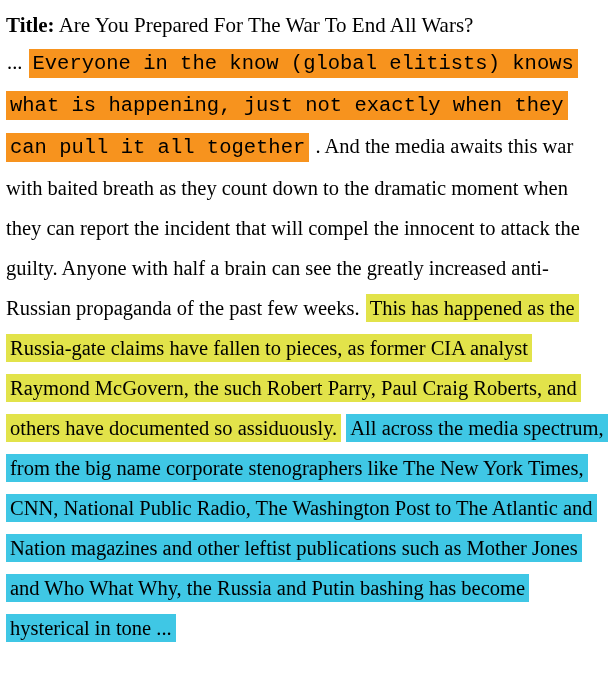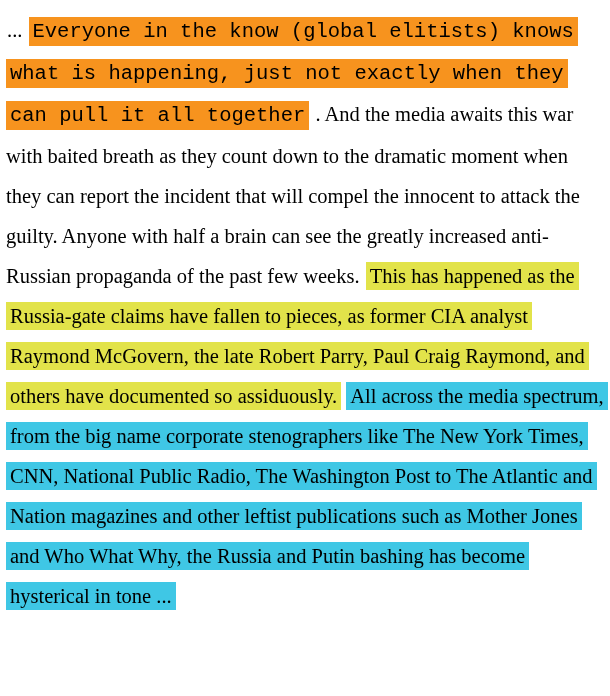--- a/index.html
+++ b/index.html
@@ -57,22 +57,26 @@
   }
   .plain {
     padding: 3px 1px;
   }
 </style>
 </head>
 <body>
 
 <div class="page">
 
+  <div class="title-line">
+    <span class="title-label">Title:</span>
+    <span class="title-text">Are You Prepared For The War To End All Wars?</span>
+  </div>
 
   <div class="body-text">
     <span class="plain">...</span>
     <span class="hl-orange">Everyone in the know (global elitists) knows what is happening, just not exactly when they can pull it all together</span>
     <span class="plain">. And the media awaits this war with baited breath as they count down to the dramatic moment when they can report the incident that will compel the innocent to attack the guilty. Anyone with half a brain can see the greatly increased anti-Russian propaganda of the past few weeks.</span>
-    <span class="hl-yellow">This has happened as the Russia-gate claims have fallen to pieces, as former CIA analyst Raymond McGovern, the late Robert Parry, Paul Craig Raymond, and others have documented so assiduously.</span>
+    <span class="hl-yellow">This has happened as the Russia-gate claims have fallen to pieces, as former CIA analyst Raymond McGovern, the such Robert Parry, Paul Craig Roberts, and others have documented so assiduously.</span>
     <span class="hl-cyan">All across the media spectrum, from the big name corporate stenographers like The New York Times, CNN, National Public Radio, The Washington Post to The Atlantic and Nation magazines and other leftist publications such as Mother Jones and Who What Why, the Russia and Putin bashing has become hysterical in tone ...</span>
   </div>
 
 </div>
 
 </body></html>

